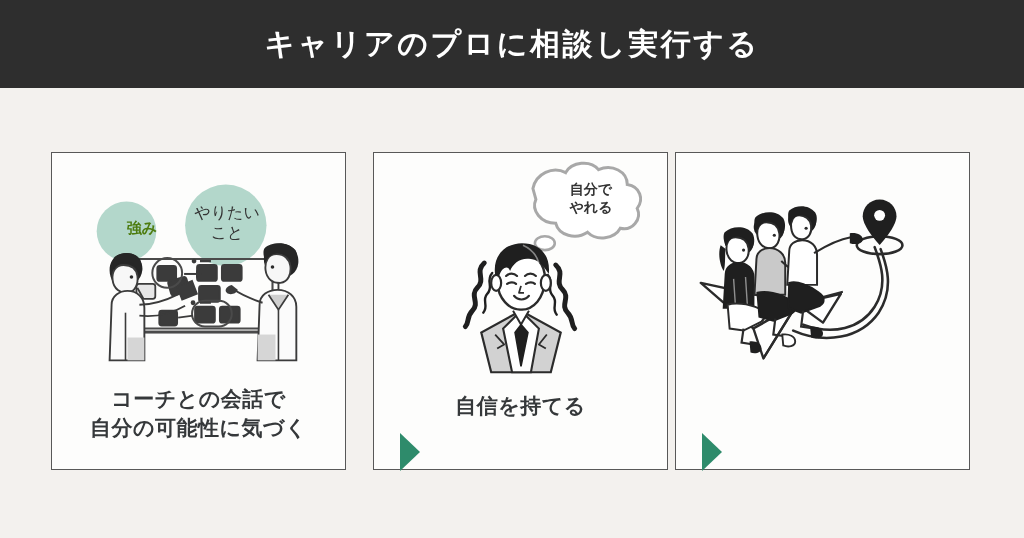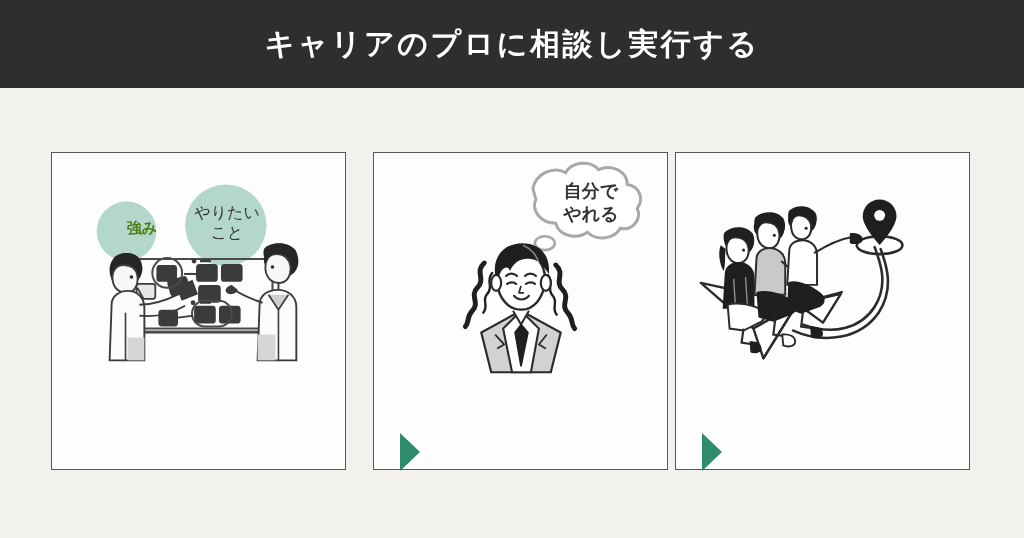--- a/index.html
+++ b/index.html
@@ -182,20 +182,24 @@
       </div>
 
       <div style="position:absolute;left:0;top:0;width:100%;height:228px;pointer-events:none;">
         <div style="position:absolute;left:45px;top:66px;width:60px;text-align:right;color:#4d7c0f;font-size:15px;font-weight:bold;line-height:1.2;">強み</div>
         <div style="position:absolute;left:137px;top:50px;width:76px;text-align:center;color:#333;font-size:16px;font-weight:normal;line-height:1.25;">
           <span style="display:block;">やりたい</span>
           <span style="display:block;">こと</span>
         </div>
       </div>
 
+      <div class="card-caption">
+        <span class="cap-line">コーチとの会話で</span>
+        <span class="cap-line">自分の可能性に気づく</span>
+      </div>
     </div>
 
     <div class="card card-2">
       <div class="card-art">
         <svg viewBox="0 0 295 228" xmlns="http://www.w3.org/2000/svg">
 
           <g>
             <path d="M160 35 C163 20 180 12 193 19 C199 8 218 6 226 16 C240 10 255 18 255 31
                      C268 33 272 46 265 55 C270 66 260 78 248 75 C242 86 224 88 215 79
                      C203 87 186 82 183 70 C168 70 158 57 163 46 Z" fill="#ffffff" stroke="#a8a8a8" stroke-width="3"></path>
@@ -235,26 +239,29 @@
           <path d="M148 158 L108 180 L118 220 L178 220 L188 180 Z" fill="#d2d2d2" stroke="#2b2b2b" stroke-width="2.2"></path>
           <path d="M148 158 L130 176 L139 220 L158 220 L166 176 Z" fill="#ffffff" stroke="#2b2b2b" stroke-width="2.1"></path>
           <path d="M140 158 L148 172 L156 158" fill="#ffffff" stroke="#2b2b2b" stroke-width="2"></path>
           <path d="M148 172 L142 180 L148 214 L155 180 Z" fill="#1f1f1f" stroke="#1f1f1f" stroke-width="1.6"></path>
           <path d="M122 182 L131 192 L124 196" fill="none" stroke="#2b2b2b" stroke-width="1.8" stroke-linejoin="round"></path>
           <path d="M174 182 L166 192 L173 196" fill="none" stroke="#2b2b2b" stroke-width="1.8" stroke-linejoin="round"></path>
         </svg>
       </div>
 
       <div style="position:absolute;left:0;top:0;width:100%;height:228px;pointer-events:none;">
-        <div style="position:absolute;left:181px;top:27px;width:72px;text-align:center;color:#333;font-size:18px;font-weight:bold;line-height:1.3;">
+        <div style="position:absolute;left:181px;top:27px;width:72px;text-align:center;color:#333;font-size:14px;font-weight:bold;line-height:1.3;">
           <span style="display:block;">自分で</span>
           <span style="display:block;text-align:center;">やれる</span>
         </div>
       </div>
 
+      <div class="card-caption" style="bottom:48px;">
+        <span class="cap-line">自信を持てる</span>
+      </div>
     </div>
 
     <div class="card card-3">
       <div class="card-art">
         <svg viewBox="0 0 295 228" xmlns="http://www.w3.org/2000/svg">
 
           <g fill="none" stroke="#2b2b2b" stroke-width="2.6" stroke-linecap="round">
             <path d="M118 178 C150 192 186 186 204 160 C220 136 212 112 206 96"></path>
             <path d="M128 172 C158 183 186 176 200 154 C214 132 206 110 200 94"></path>
           </g>

